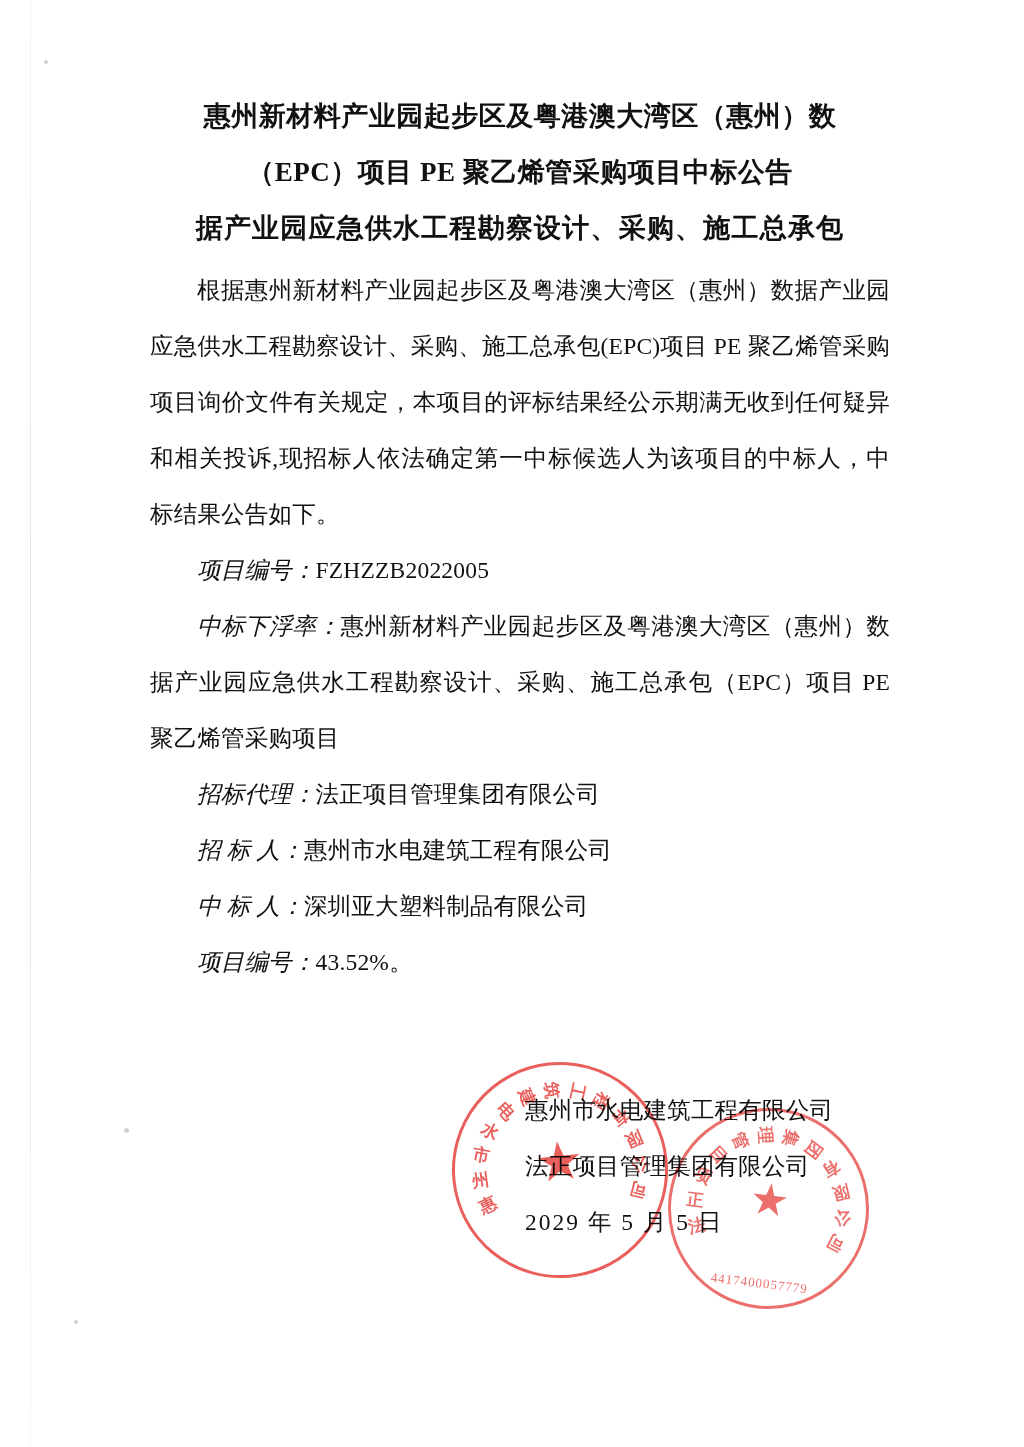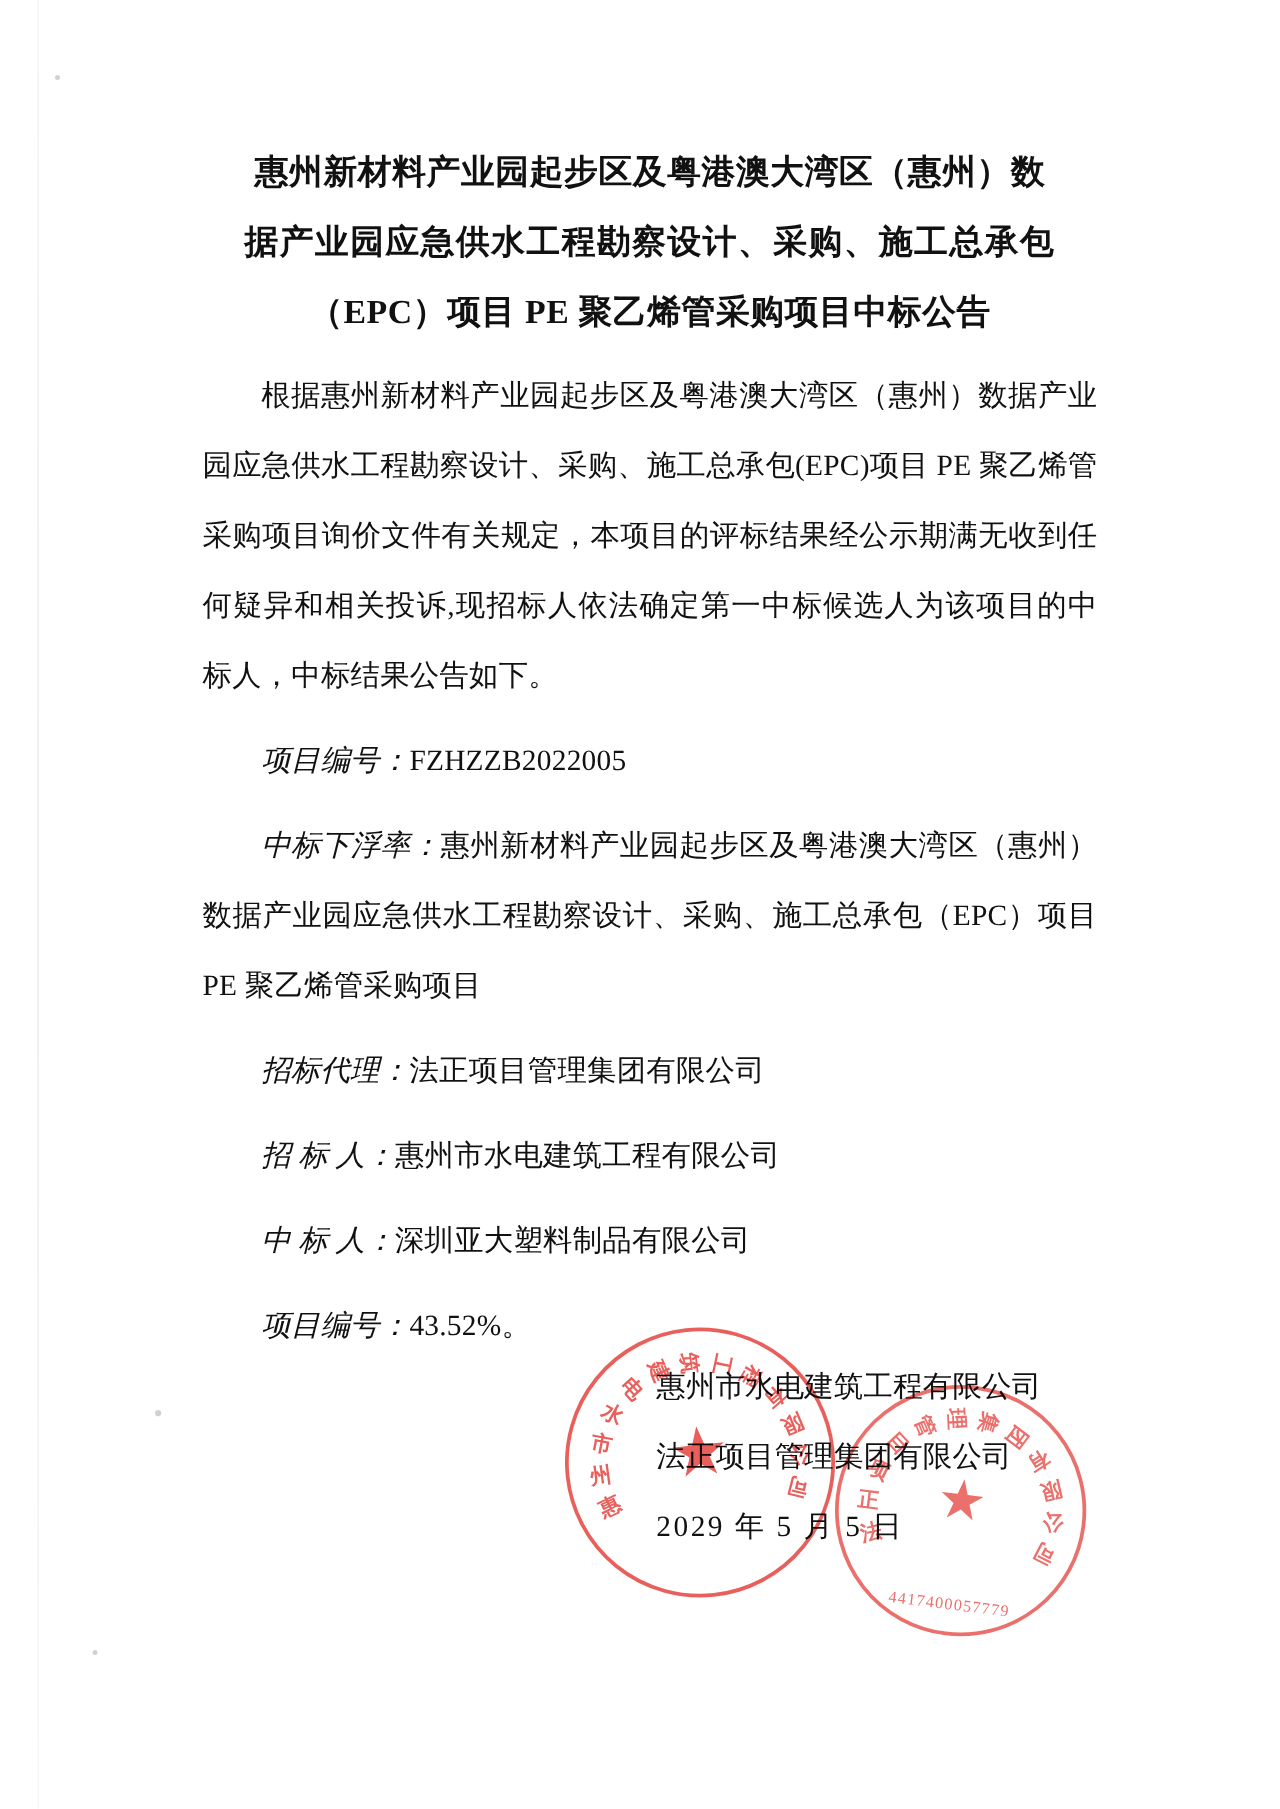--- a/index.html
+++ b/index.html
@@ -25,40 +25,40 @@
     background: linear-gradient(to bottom, rgba(0,0,0,0.05), rgba(0,0,0,0.10), rgba(0,0,0,0.04));
   }
   .speck {
     position: absolute;
     background: rgba(0,0,0,0.18);
     border-radius: 50%;
   }
   .content {
     position: absolute;
     left: 150px;
-    top: 109px;
+    top: 88px;
     width: 740px;
   }
   .title {
     font-size: 27px;
     font-weight: bold;
     line-height: 56px;
     text-align: center;
     letter-spacing: 0.5px;
     margin: 0 0 6px 0;
   }
   .title-line {
     display: block;
     white-space: nowrap;
   }
   .title-line.l2 { letter-spacing: 1.2px; }
   p.body {
     font-size: 23.5px;
     line-height: 56px;
-    margin: 12px;
+    margin: 0;
     text-align: justify;
     text-justify: inter-ideograph;
     letter-spacing: 0.2px;
   }
   p.body.indent {
     text-indent: 2em;
   }
   .sp-label {
     letter-spacing: 0.2px;
     font-style: italic;
@@ -145,22 +145,22 @@
 
   <div class="paper-edge-left"></div>
   <div class="speck" style="left:44px; top:60px; width:4px; height:4px;"></div>
   <div class="speck" style="left:124px; top:1128px; width:5px; height:5px;"></div>
   <div class="speck" style="left:74px; top:1320px; width:4px; height:4px;"></div>
 
   <div class="content">
 
     <h1 class="title">
       <span class="title-line">惠州新材料产业园起步区及粤港澳大湾区（惠州）数</span>
+      <span class="title-line">（EPC）项目 PE 聚乙烯管采购项目中标公告</span>
       <span class="title-line l2">据产业园应急供水工程勘察设计、采购、施工总承包</span>
-      <span class="title-line">（EPC）项目 PE 聚乙烯管采购项目中标公告</span>
     </h1>
 
     <p class="body indent">根据惠州新材料产业园起步区及粤港澳大湾区（惠州）数据产业园应急供水工程勘察设计、采购、施工总承包(EPC)项目 PE 聚乙烯管采购项目询价文件有关规定，本项目的评标结果经公示期满无收到任何疑异和相关投诉,现招标人依法确定第一中标候选人为该项目的中标人，中标结果公告如下。</p>
 
     <p class="body indent">
       <span class="sp-label">项目编号：</span><span>FZHZZB2022005</span>
     </p>
 
     <p class="body indent">
       <span class="sp-label">中标下浮率：</span><span>惠州新材料产业园起步区及粤港澳大湾区（惠州）数据产业园应急供水工程勘察设计、采购、施工总承包（EPC）项目 PE 聚乙烯管采购项目</span>

